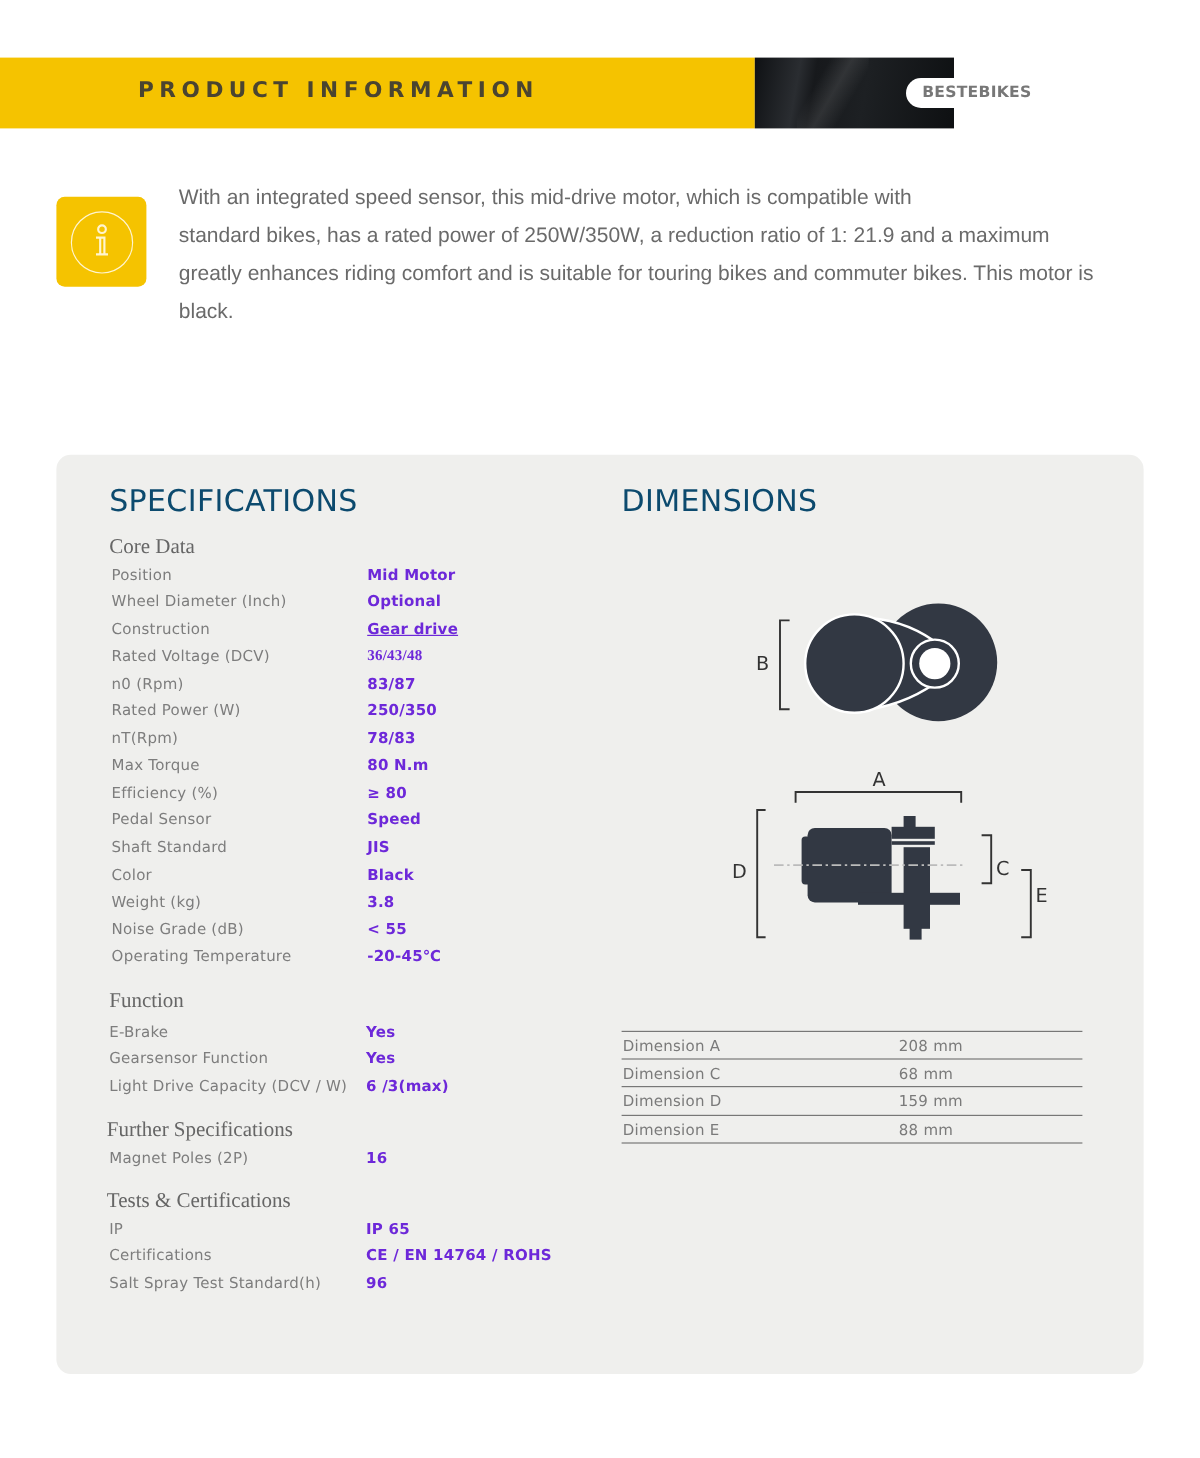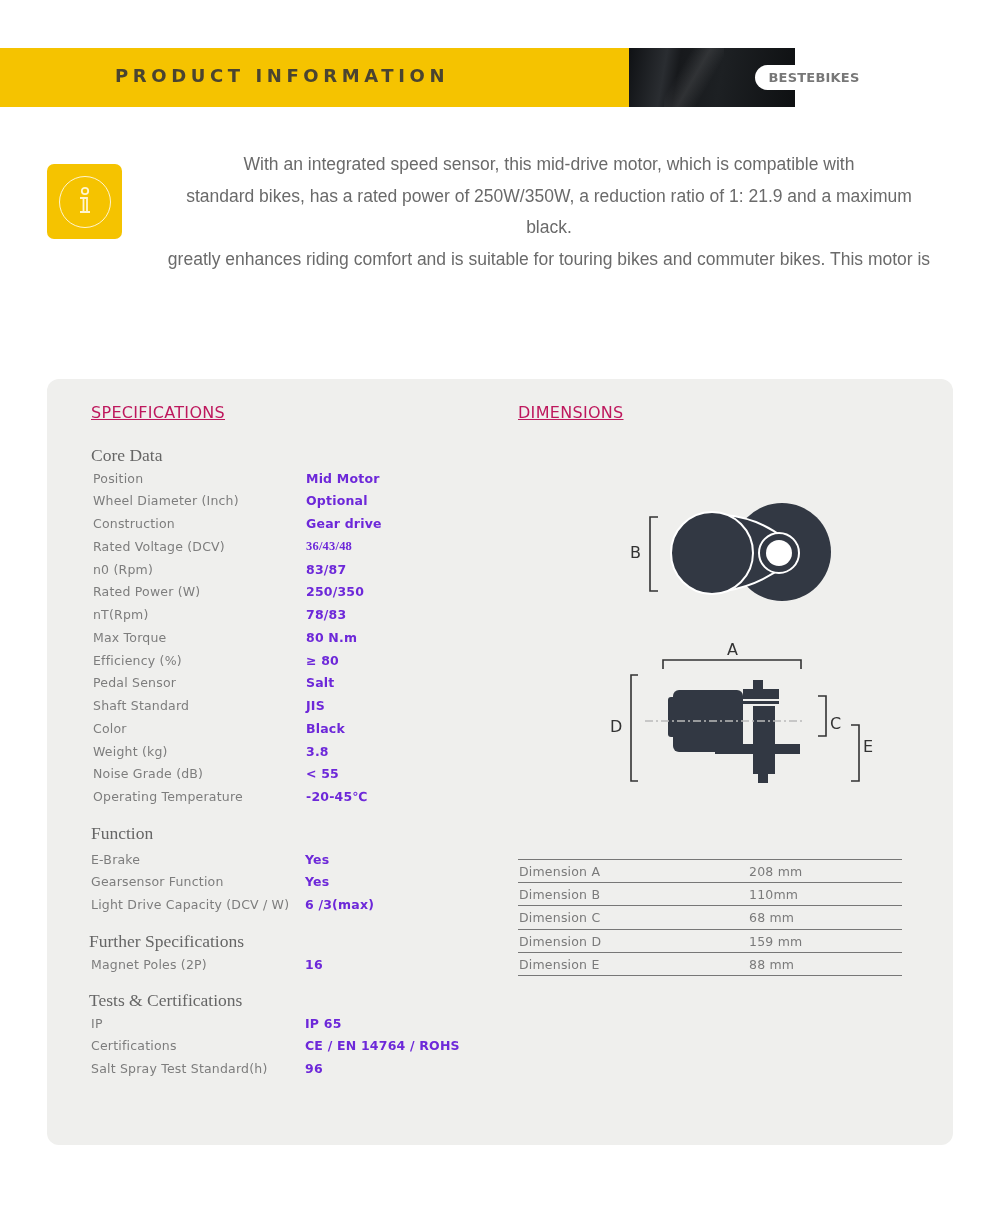--- a/index.html
+++ b/index.html
@@ -14,25 +14,25 @@
       background: linear-gradient(100deg, #0f1114 0%, #2a2d31 22%, #17191c 30%, #1d2023 55%, #0e1012 100%); }
     .banner-right::before { content: ""; position: absolute; left: 35px; top: 0; width: 60px; height: 100%;
       background: linear-gradient(120deg, rgba(255,255,255,0) 30%, rgba(255,255,255,0.10) 50%, rgba(255,255,255,0) 70%); }
     .brand-badge { position: absolute; left: 126px; top: 17px; width: 118px; height: 25px; background: #fff; border-radius: 13px;
       display: flex; align-items: center; justify-content: center; font-family: "DejaVu Sans", sans-serif; font-weight: bold; font-size: 13px; color: #777; letter-spacing: 0.2px; }
 
     
     .info-icon-box { position: absolute; left: 47px; top: 164px; width: 75px; height: 75px; background: #f5c300; border-radius: 7px; display: flex; align-items: center; justify-content: center; }
     .info-circle { width: 52px; height: 52px; border: 1.5px solid #fff5d0; border-radius: 50%; display: flex; align-items: center; justify-content: center; }
     .intro-text { position: absolute; left: 149px; top: 149px; width: 800px; font-family: "Liberation Sans", sans-serif; font-size: 17.5px; line-height: 31.5px; color: #6a6a6a; }
-    .intro-text span { display: block; white-space: nowrap; text-align: center; }
+    .intro-text span { display: block; white-space: nowrap; }
 
     
     .panel { position: absolute; left: 47px; top: 379px; width: 906px; height: 766px; background: #efefed; border-radius: 12px; }
-    .h1 { position: absolute; font-family: "DejaVu Sans", sans-serif; font-weight: 300; font-size: 16px; color: #be185d; letter-spacing: 0.3px; font-weight: normal; text-decoration: underline; }
+    .h1 { position: absolute; font-family: "DejaVu Sans", sans-serif; font-weight: 300; font-size: 25px; color: #0c4a6e; letter-spacing: 0.3px; font-weight: normal; }
     .h2 { position: absolute; font-family: Liberation Serif, serif; font-size: 17.5px; color: #666; font-weight: normal; }
     .spec-row { position: absolute; height: 20px; font-size: 12.5px; display: flex; align-items: center; }
     .spec-label { position: absolute; left: 0; color: #7d7d7d; white-space: nowrap; letter-spacing: 0.2px; }
     .spec-value { position: absolute; color: #6d28d9; font-weight: bold; white-space: nowrap; letter-spacing: 0.2px; }
 
     
     .dim-table { position: absolute; left: 518px; top: 859px; width: 384px; border-top: 1.5px solid #777; }
     .dim-row { height: 23.2px; border-bottom: 1.5px solid #777; position: relative; font-size: 12.5px; color: #7a7a7a; }
     .dim-row span { position: absolute; top: 4px; white-space: nowrap; letter-spacing: 0.2px; }
     .dim-label { left: 1px; }
@@ -57,42 +57,42 @@
   <div class="info-circle">
     <svg width="22" height="32" viewBox="0 0 22 32">
       <circle cx="11" cy="5" r="3.2" fill="none" stroke="#fff5d0" stroke-width="1.8"></circle>
       <path d="M6 12 H13 V26 H16 M6 26 H16 M9.5 12 V26" fill="none" stroke="#fff5d0" stroke-width="1.8"></path>
     </svg>
   </div>
 </div>
 <div class="intro-text">
   <span>With an integrated speed sensor, this mid-drive motor, which is compatible with</span>
   <span>standard bikes, has a rated power of 250W/350W, a reduction ratio of 1: 21.9 and a maximum</span>
+  <span>greatly enhances riding comfort and is suitable for touring bikes and commuter bikes. This motor is</span>
   <span>black.</span>
-  <span>greatly enhances riding comfort and is suitable for touring bikes and commuter bikes. This motor is</span>
 </div>
 
 <div class="panel"></div>
 
 <div class="h1" style="left:91px; top:403px;">SPECIFICATIONS</div>
 <div class="h1" style="left:518px; top:403px;">DIMENSIONS</div>
 
 <div class="h2" style="left:91px; top:445px;">Core Data</div>
 <div id="core-rows">
     <div class="spec-row" style="left: 93px; top: 468px; width: 360px;">
       <span class="spec-label">Position</span>
       <span class="spec-value" style="left: 213px;">Mid Motor</span>
     </div>
     <div class="spec-row" style="left: 93px; top: 490.75px; width: 360px;">
       <span class="spec-label">Wheel Diameter (Inch)</span>
       <span class="spec-value" style="left: 213px;">Optional</span>
     </div>
     <div class="spec-row" style="left: 93px; top: 513.5px; width: 360px;">
       <span class="spec-label">Construction</span>
-      <span class="spec-value" style="left: 213px;">Gear drive</span>
+      <span class="spec-value" style="left: 213px; text-decoration: underline;">Gear drive</span>
     </div>
     <div class="spec-row" style="left: 93px; top: 536.25px; width: 360px;">
       <span class="spec-label">Rated Voltage (DCV)</span>
       <span class="spec-value" style="left: 213px; font-family: Liberation Serif, serif;">36/43/48</span>
     </div>
     <div class="spec-row" style="left: 93px; top: 559px; width: 360px;">
       <span class="spec-label">n0 (Rpm)</span>
       <span class="spec-value" style="left: 213px;">83/87</span>
     </div>
     <div class="spec-row" style="left: 93px; top: 581.75px; width: 360px;">
@@ -106,21 +106,21 @@
     <div class="spec-row" style="left: 93px; top: 627.25px; width: 360px;">
       <span class="spec-label">Max Torque</span>
       <span class="spec-value" style="left: 213px;">80 N.m</span>
     </div>
     <div class="spec-row" style="left: 93px; top: 650px; width: 360px;">
       <span class="spec-label">Efficiency (%)</span>
       <span class="spec-value" style="left: 213px;">≥ 80</span>
     </div>
     <div class="spec-row" style="left: 93px; top: 672.75px; width: 360px;">
       <span class="spec-label">Pedal Sensor</span>
-      <span class="spec-value" style="left: 213px;">Salt</span>
+      <span class="spec-value" style="left: 213px;">Speed</span>
     </div>
     <div class="spec-row" style="left: 93px; top: 695.5px; width: 360px;">
       <span class="spec-label">Shaft Standard</span>
       <span class="spec-value" style="left: 213px;">JIS</span>
     </div>
     <div class="spec-row" style="left: 93px; top: 718.25px; width: 360px;">
       <span class="spec-label">Color</span>
       <span class="spec-value" style="left: 213px;">Black</span>
     </div>
     <div class="spec-row" style="left: 93px; top: 741px; width: 360px;">
@@ -206,24 +206,20 @@
   <path d="M246 88 H254 V144 H246" fill="none" stroke="#333" stroke-width="1.6"></path>
   <text class="dlabel" x="258" y="115">E</text>
 </svg>
 
 <div class="dim-table">
   <div class="dim-row">
     <span class="dim-label">Dimension A</span>
     <span class="dim-value">208 mm</span>
   </div>
   <div class="dim-row">
-    <span class="dim-label">Dimension B</span>
-    <span class="dim-value">110mm</span>
-  </div>
-  <div class="dim-row">
     <span class="dim-label">Dimension C</span>
     <span class="dim-value">68 mm</span>
   </div>
   <div class="dim-row">
     <span class="dim-label">Dimension D</span>
     <span class="dim-value">159 mm</span>
   </div>
   <div class="dim-row">
     <span class="dim-label">Dimension E</span>
     <span class="dim-value">88 mm</span>

